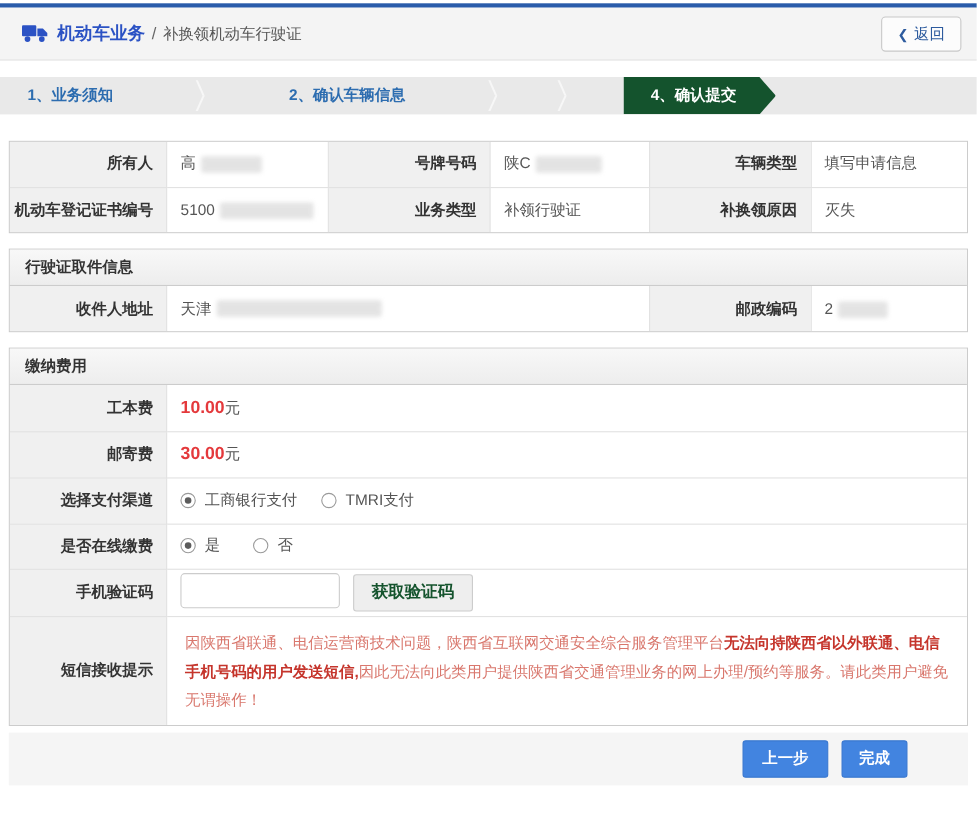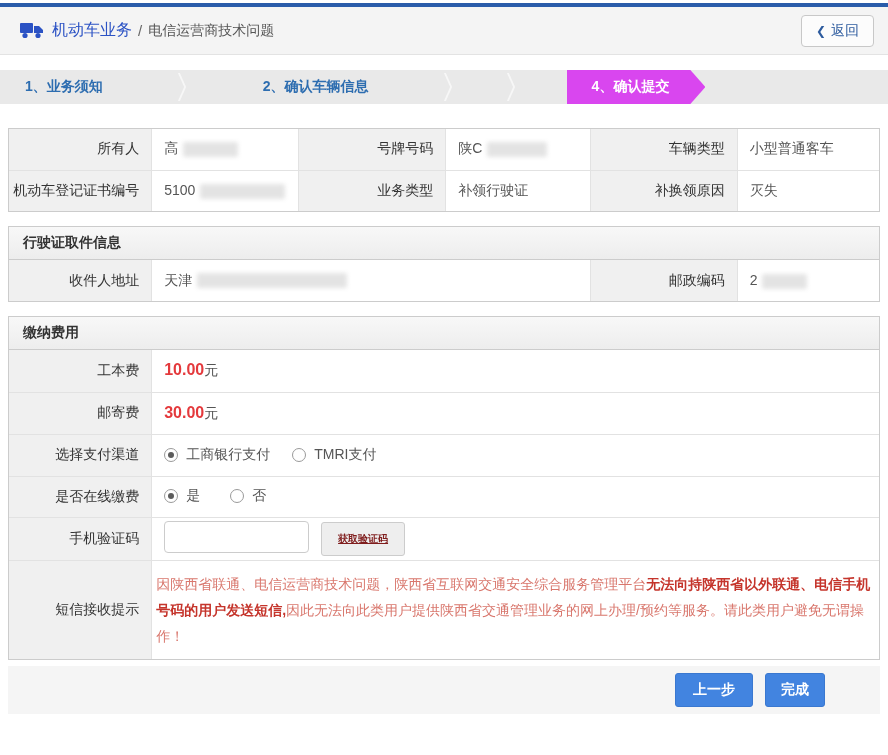--- a/index.html
+++ b/index.html
@@ -10,21 +10,21 @@
     font-size:14px; color:#555;
   }
   .topline { height:4px; background:#2a5caa; margin-top:3px; }
 
   
   .header-band {
     height:48px; background:#f4f4f4; border-bottom:1px solid #e3e3e3;
     display:flex; align-items:center; padding:0 14px 0 20px;
   }
   .truck-icon { color:#2b52c4; display:inline-flex; margin-right:8px; }
-  .app-title { font-size:16px; font-weight:normal; color:#2b52c4;text-align:right; }
+  .app-title { font-size:16px; font-weight:bold; color:#2b52c4;text-align:right; }
   .crumb-sep { margin:0 6px; color:#666; font-size:15px; }
   .page-title { font-size:14px; color:#555; }
   .back-btn {
     margin-left:auto; background:#fcfcfc; border:1px solid #c8c8c8;
     border-radius:4px; padding:6px 14px; color:#2d5b9e; font-size:14px;
     display:inline-flex; align-items:center; gap:5px; cursor:pointer;
   }
   .back-btn .chev { font-size:12px; }
 
   
@@ -39,37 +39,37 @@
   .step-sep { position:relative; width:16px; }
   .step-sep::before {
     content:""; position:absolute; left:6px; top:3px; height:14px; width:2px;
     background:#f7f7f7; transform:skewX(24deg);
   }
   .step-sep::after {
     content:""; position:absolute; left:6px; top:17px; height:14px; width:2px;
     background:#f7f7f7; transform:skewX(-24deg);
   }
   .step.active {
-    background:#d946ef; color:#fff; padding-right:36px;
+    background:#14532d; color:#fff; padding-right:36px;
     clip-path:polygon(0 0, calc(100% - 15px) 0, 100% 50%, calc(100% - 15px) 100%, 0 100%);
   }
 
   
   .panel { margin:14px 8px 0; border:1px solid #ccc; }
   .panel.first { margin-top:24px; }
   .panel-header {
     background:linear-gradient(#f8f8f8,#ededed);
     border-bottom:1px solid #ccc;
     padding:7px 14px; font-weight:bold; color:#333; font-size:14px;
   }
   table.grid { width:100%; border-collapse:collapse; table-layout:fixed; border-style:hidden; }
   table.grid td { height:41px; border:1px solid #e2e2e2; font-size:14px; vertical-align:middle; }
   td.lbl {
     background:#f0f0f0; text-align:right; padding-right:12px;
-    color:#333; font-weight:normal;
+    color:#333; font-weight:bold;
   }
   td.val { background:#fff; text-align:left; padding-left:12px; color:#555; }
 
   .chip {
     display:inline-block; height:15px; background:#c9c9c9; opacity:.5;
     filter:blur(2px); border-radius:2px; vertical-align:middle; margin-left:5px;
   }
 
   
   .price { color:#e4393c; font-weight:bold; font-size:16px; }
@@ -85,25 +85,25 @@
     content:""; position:absolute; left:3px; top:3px; right:3px; bottom:3px;
     border-radius:50%; background:#5c5c5c;
   }
 
   .code-input {
     width:145px; height:32px; border:1px solid #ccc; border-radius:4px;
     padding:0 8px; font-size:14px; font-family:inherit; color:#333;
   }
   .code-btn {
     margin-left:8px; height:34px; padding:0 16px; background:#eee;
-    border:1px solid #ccc; border-radius:3px; color:#7f1d1d; font-weight:bold;
-    font-size:10px; cursor:pointer; vertical-align:middle;text-decoration:underline;
-  }
-
-  td.notice-cell { padding:10px 4px; line-height:26px; height:74px; }
+    border:1px solid #ccc; border-radius:3px; color:#14532d; font-weight:bold;
+    font-size:15px; cursor:pointer; vertical-align:middle;
+  }
+
+  td.notice-cell { padding:10px 16px; line-height:26px; height:74px; }
   .notice-normal { color:#d9776d; }
   .notice-strong { color:#c5352c; font-weight:bold; }
 
   
   .footer-band {
     margin:6px 8px 0; height:48px; background:#f5f5f5;
     display:flex; align-items:center; justify-content:flex-end;
     gap:12px; padding-right:55px;
   }
   .btn-primary {
@@ -121,21 +121,21 @@
   <span class="truck-icon">
     <svg width="24" height="19" viewBox="0 0 24 19" aria-hidden="true">
       <rect x="0" y="2" width="13" height="10" rx="1" fill="#2b52c4"></rect>
       <path d="M14 5h5l4 4v3h-9z" fill="#2b52c4"></path>
       <circle cx="5" cy="14.5" r="2.6" fill="#2b52c4"></circle>
       <circle cx="18" cy="14.5" r="2.6" fill="#2b52c4"></circle>
     </svg>
   </span>
   <span class="app-title">机动车业务</span>
   <span class="crumb-sep">/</span>
-  <span class="page-title">电信运营商技术问题</span>
+  <span class="page-title">补换领机动车行驶证</span>
   <button class="back-btn">
     <span class="chev">❮</span>
     <span>返回</span>
   </button>
 </div>
 
 <div class="steps">
   <div class="step">
     <span>1、业务须知</span>
   </div>
@@ -160,21 +160,21 @@
         <col style="width:16.9%">
         <col style="width:16.3%">
       </colgroup>
     <tbody>
         <tr>
       <td class="lbl">所有人</td>
       <td class="val"><span>高</span><span class="chip" style="width:55px"></span></td>
       <td class="lbl">号牌号码</td>
       <td class="val"><span>陕C</span><span class="chip" style="width:60px"></span></td>
       <td class="lbl">车辆类型</td>
-      <td class="val">小型普通客车</td>
+      <td class="val">填写申请信息</td>
     </tr>
     <tr>
       <td class="lbl">机动车登记证书编号</td>
       <td class="val"><span>5100</span><span class="chip" style="width:85px"></span></td>
       <td class="lbl">业务类型</td>
       <td class="val">补领行驶证</td>
       <td class="lbl">补换领原因</td>
       <td class="val">灭失</td>
     </tr>
   </tbody>

